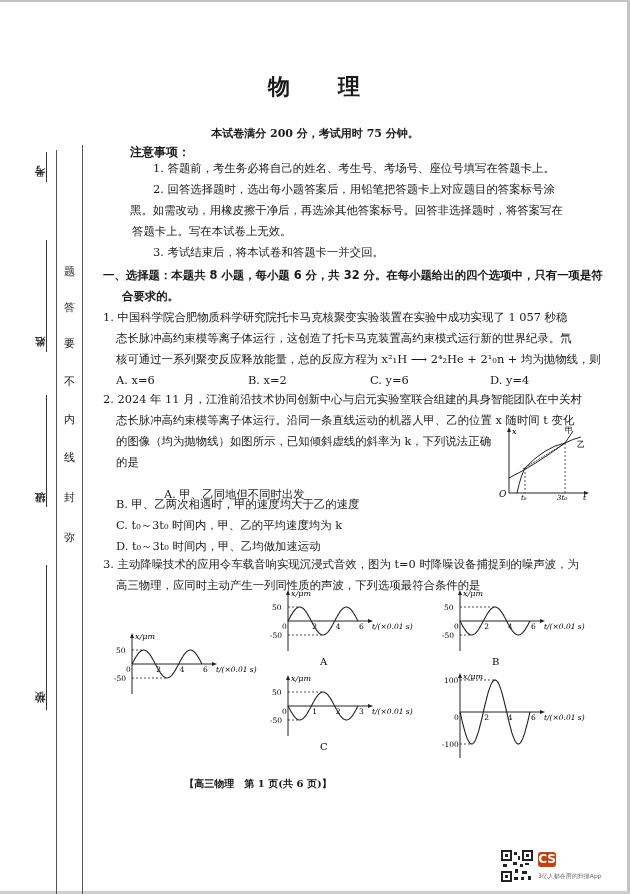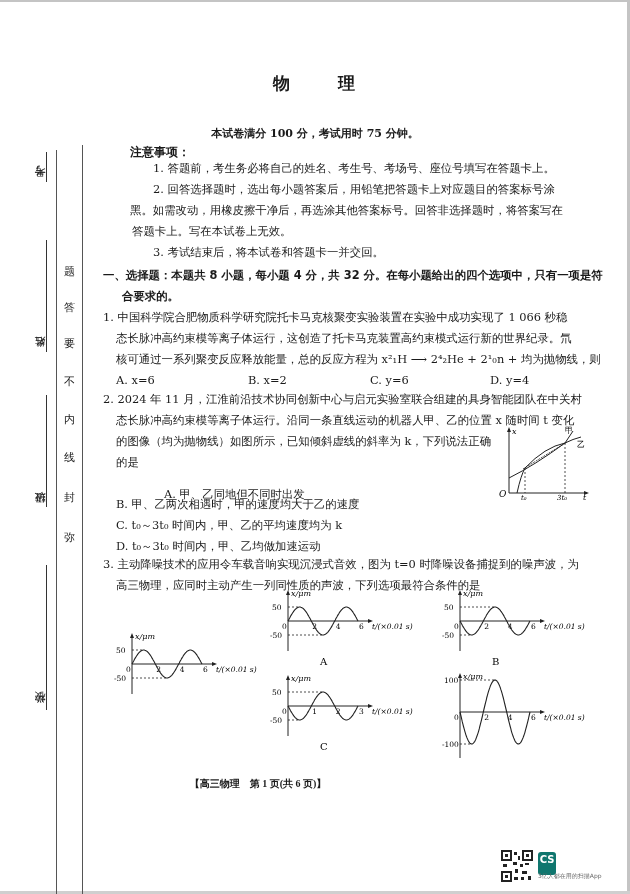--- a/index.html
+++ b/index.html
@@ -3,34 +3,34 @@
 <meta charset="utf-8">
 <style>
   html, body { margin:0; padding:0; }
   body { width:630px; height:894px; background:#fff; position:relative; overflow:hidden;
          font-family:"DejaVu Serif","Liberation Serif",serif; color:#1a1a1a; }
   .topbar { position:absolute; left:0; top:0; width:630px; height:2px; background:#c4c4c4; }
   .rightbar { position:absolute; right:0; top:0; width:3px; height:894px; background:#c4c4c4; }
   .bottombar { position:absolute; left:0; bottom:0; width:630px; height:3px; background:#cfcfcf; }
   .abs { position:absolute; }
   .title { left:0; width:630px; top:72px; text-align:center; font-family:"DejaVu Sans","Liberation Sans",sans-serif;
-           font-weight:bold; font-size:17px; letter-spacing:2px; }
+           font-weight:bold; font-size:22px; letter-spacing:2px; }
   .title span { display:inline-block; }
   .title .gap { width:46px; }
   .subtitle { left:0; width:630px; top:126px; text-align:center; font-size:11px; font-weight:bold; }
   .notice-head { left:130px; top:144px; font-size:12px; font-weight:bold; font-family:"DejaVu Sans","Liberation Sans",sans-serif; }
   .line { font-size:11.4px; line-height:21px; white-space:nowrap; }
   .sec { font-weight:bold; font-family:"DejaVu Sans","Liberation Sans",sans-serif; font-size:11.4px; }
   
   .vline { position:absolute; width:1px; background:#555; }
   .vtext { position:absolute; writing-mode:vertical-rl; transform:rotate(180deg); font-size:11px;
            font-family:"DejaVu Sans","Liberation Sans",sans-serif; }
   .seal { position:absolute; left:64px; font-size:11px; font-family:"DejaVu Sans","Liberation Sans",sans-serif; }
   .uline { position:absolute; width:1px; background:#333; left:46px; }
-  .footer { left:0; width:516px; top:777px; text-align:center; font-size:10px; font-weight:bold;font-family:Liberation Serif, serif; }
+  .footer { left:0; width:516px; top:777px; text-align:center; font-size:10px; font-weight:bold; }
   svg text { font-family:"DejaVu Serif","Liberation Serif",serif; }
 </style>
 </head>
 <body>
 
 <div class="topbar"></div>
 <div class="rightbar"></div>
 <div class="bottombar"></div>
 
 <div>
@@ -52,34 +52,34 @@
   <div class="seal" style="top:412px;">内</div>
   <div class="seal" style="top:374px;">不</div>
   <div class="seal" style="top:336px;">要</div>
   <div class="seal" style="top:300px;">答</div>
   <div class="seal" style="top:264px;">题</div>
 </div>
 
 <div class="abs title">
   <span>物</span><span class="gap"></span><span>理</span>
 </div>
-<div class="abs subtitle">本试卷满分 100 分，考试用时 75 分钟。</div>
+<div class="abs subtitle">本试卷满分 200 分，考试用时 75 分钟。</div>
 <div class="abs notice-head">注意事项：</div>
 
 <div class="abs line" style="left:153px;top:158px;">1. 答题前，考生务必将自己的姓名、考生号、考场号、座位号填写在答题卡上。</div>
 <div class="abs line" style="left:153px;top:179px;">2. 回答选择题时，选出每小题答案后，用铅笔把答题卡上对应题目的答案标号涂</div>
 <div class="abs line" style="left:130px;top:200px;">黑。如需改动，用橡皮擦干净后，再选涂其他答案标号。回答非选择题时，将答案写在</div>
 <div class="abs line" style="left:132px;top:221px;">答题卡上。写在本试卷上无效。</div>
 <div class="abs line" style="left:153px;top:232px;margin-top:10px;">3. 考试结束后，将本试卷和答题卡一并交回。</div>
 
-<div class="abs line sec" style="left:103px;top:265px;">一、选择题：本题共 8 小题，每小题 4 分，共 32 分。在每小题给出的四个选项中，只有一项是符</div>
+<div class="abs line sec" style="left:103px;top:265px;">一、选择题：本题共 8 小题，每小题 6 分，共 32 分。在每小题给出的四个选项中，只有一项是符</div>
 <div class="abs line sec" style="left:122px;top:286px;">合要求的。</div>
 
 <div>
-  <div class="abs line" style="left:103px;top:307px;">1. 中国科学院合肥物质科学研究院托卡马克核聚变实验装置在实验中成功实现了 1 066 秒稳</div>
+  <div class="abs line" style="left:103px;top:307px;">1. 中国科学院合肥物质科学研究院托卡马克核聚变实验装置在实验中成功实现了 1 057 秒稳</div>
   <div class="abs line" style="left:116px;top:328px;">态长脉冲高约束模等离子体运行，这创造了托卡马克装置高约束模式运行新的世界纪录。氘</div>
   <div class="abs line" style="left:116px;top:349px;">核可通过一系列聚变反应释放能量，总的反应方程为 x²₁H ⟶ 2⁴₂He + 2¹₀n + 均为抛物线，则</div>
   <div class="abs line" style="left:116px;top:370px;">A. x=6</div>
   <div class="abs line" style="left:248px;top:370px;">B. x=2</div>
   <div class="abs line" style="left:370px;top:370px;">C. y=6</div>
   <div class="abs line" style="left:490px;top:370px;">D. y=4</div>
 </div>
 
 <div>
   <div class="abs line" style="left:103px;top:389px;">2. 2024 年 11 月，江淮前沿技术协同创新中心与启元实验室联合组建的具身智能团队在中关村</div>
@@ -224,16 +224,16 @@
     <rect x="12" y="12" width="4" height="3" fill="#222"></rect>
       <rect x="19" y="14" width="3" height="3" fill="#222"></rect>
     <rect x="24" y="13" width="4" height="2" fill="#222"></rect>
       <rect x="2" y="14" width="4" height="3" fill="#222"></rect>
     <rect x="14" y="19" width="3" height="4" fill="#222"></rect>
       <rect x="21" y="21" width="5" height="3" fill="#222"></rect>
     <rect x="27" y="26" width="3" height="4" fill="#222"></rect>
       <rect x="13" y="27" width="4" height="3" fill="#222"></rect>
     <rect x="20" y="27" width="3" height="3" fill="#222"></rect>
   </svg>
-  <div class="abs" style="left:538px;top:852px;width:18px;height:23px;background:#0f766e;border-radius:3px;color:#fff;font-size:10px;font-weight:bold;text-align:center;line-height:15px;font-family:'DejaVu Sans',sans-serif;">CS</div>
+  <div class="abs" style="left:538px;top:852px;width:18px;height:15px;background:#c2410c;border-radius:3px;color:#fff;font-size:12px;font-weight:bold;text-align:center;line-height:15px;font-family:'DejaVu Sans',sans-serif;">CS</div>
   <div class="abs" style="left:560px;top:896px;font-size:11px;font-family:'DejaVu Sans',sans-serif;color:#1d3a3a;">扫描全能王</div>
   <div class="abs" style="left:538px;top:872px;font-size:6px;font-family:'DejaVu Sans',sans-serif;color:#666;">3亿人都在用的扫描App</div>
 </div>
 
 </body></html>

